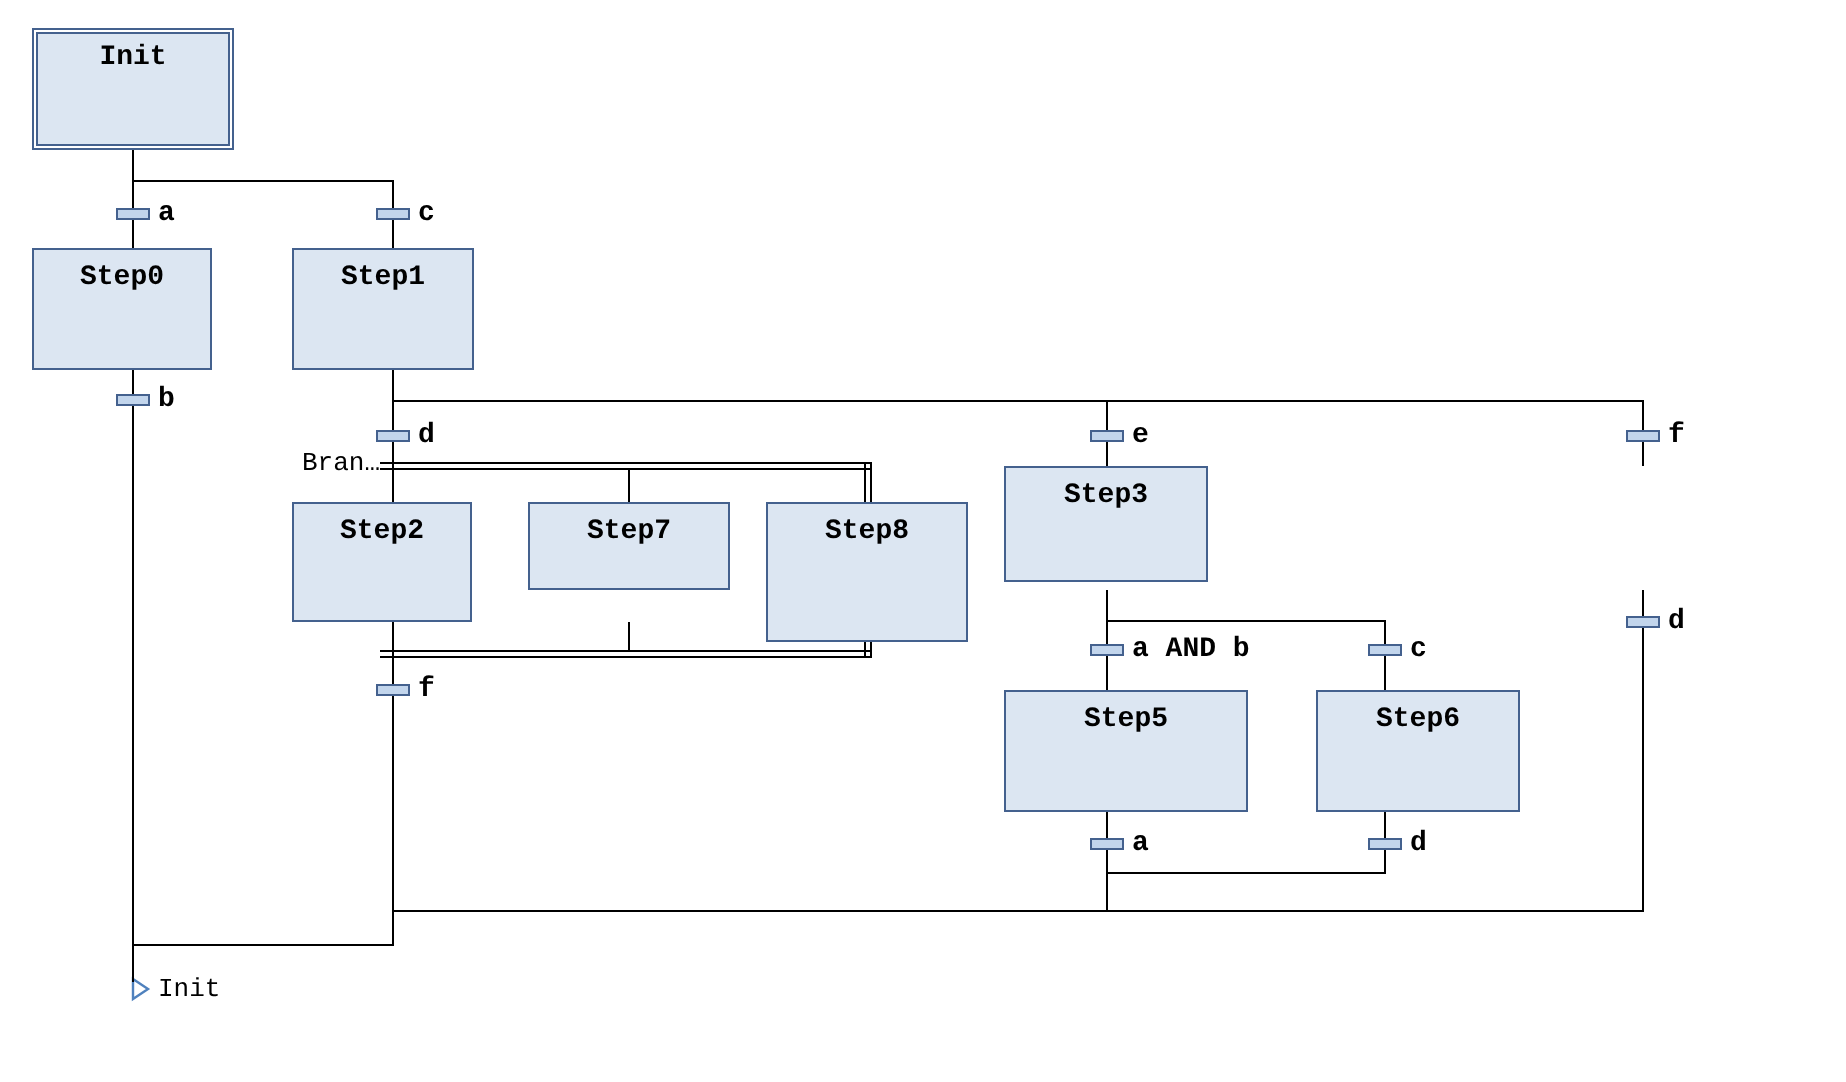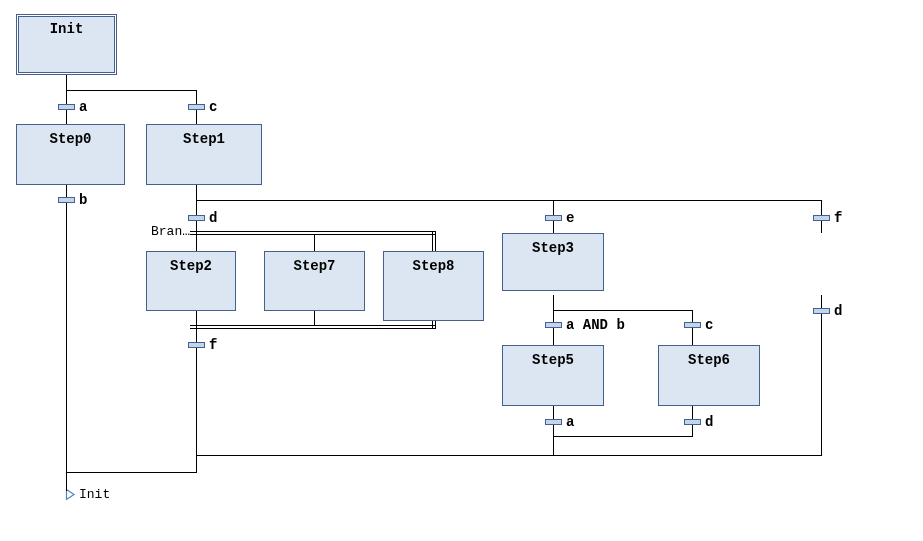--- a/index.html
+++ b/index.html
@@ -101,39 +101,39 @@
     <div class="seg" style="left: 553px; top: 406px; width: 1px; height: 49px;"></div>
     <div class="seg" style="left: 692px; top: 406px; width: 1px; height: 30px;"></div>
     <div class="seg" style="left: 553px; top: 436px; width: 140px; height: 1px;"></div>
     <div class="seg" style="left: 821px; top: 295px; width: 1px; height: 160px;"></div>
     <div class="seg" style="left: 196px; top: 455px; width: 626px; height: 1px;"></div>
     <div class="seg" style="left: 66px; top: 472px; width: 131px; height: 1px;"></div>
     <div class="seg" style="left: 66px; top: 472px; width: 1px; height: 19px;"></div>
     <div class="step initial" style="left: 16px; top: 14px; width: 101px; height: 61px;">
       <div class="step-label">Init</div>
     </div>
-    <div class="step" style="left: 16px; top: 124px; width: 109px; height: 61px;">
+    <div class="step" style="left: 16px; top: 124px; width: 90px; height: 61px;">
       <div class="step-label">Step0</div>
     </div>
-    <div class="step" style="left: 146px; top: 124px; width: 116px; height: 61px;">
+    <div class="step" style="left: 146px; top: 124px; width: 91px; height: 61px;">
       <div class="step-label">Step1</div>
     </div>
     <div class="step" style="left: 146px; top: 251px; width: 90px; height: 60px;">
       <div class="step-label">Step2</div>
     </div>
-    <div class="step" style="left: 264px; top: 251px; width: 101px; height: 60px;">
+    <div class="step" style="left: 264px; top: 251px; width: 101px; height: 44px;">
       <div class="step-label">Step7</div>
     </div>
     <div class="step" style="left: 383px; top: 251px; width: 101px; height: 70px;">
       <div class="step-label">Step8</div>
     </div>
     <div class="step" style="left: 502px; top: 233px; width: 102px; height: 58px;">
       <div class="step-label">Step3</div>
     </div>
-    <div class="step" style="left: 502px; top: 345px; width: 102px; height: 61px;">
+    <div class="step" style="left: 502px; top: 345px; width: 122px; height: 61px;">
       <div class="step-label">Step5</div>
     </div>
     <div class="step" style="left: 658px; top: 345px; width: 102px; height: 61px;">
       <div class="step-label">Step6</div>
     </div>
     <div class="tbar" style="left: 58px; top: 104px;"></div>
     <div class="tlabel" style="left: 79px; top: 99px;">a</div>
     <div class="tbar" style="left: 188px; top: 104px;"></div>
     <div class="tlabel" style="left: 209px; top: 99px;">c</div>
     <div class="tbar" style="left: 58px; top: 197px;"></div>

